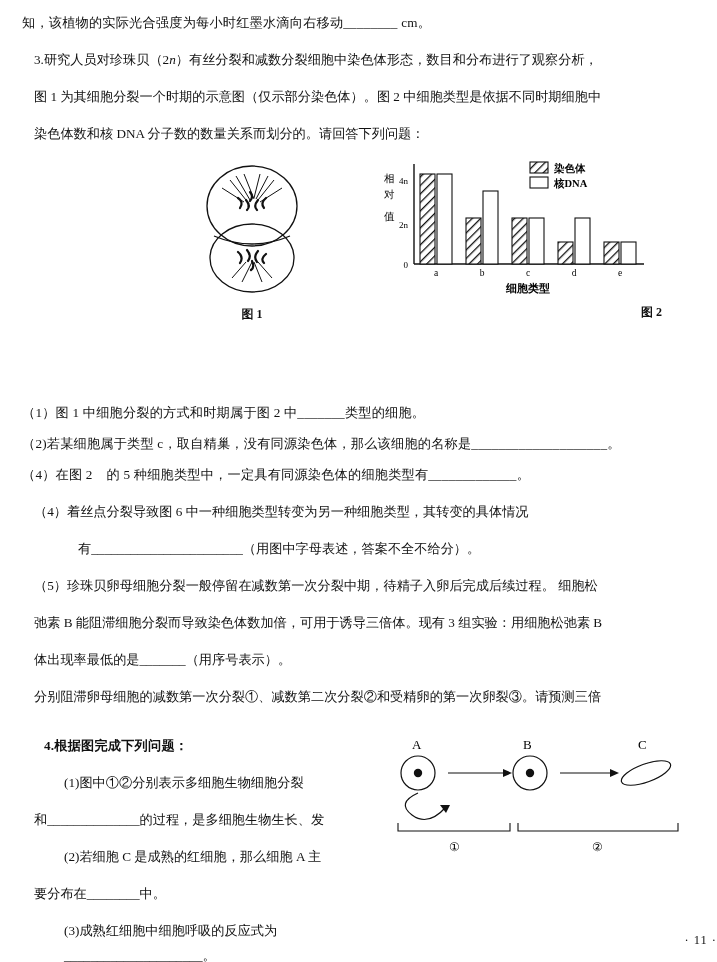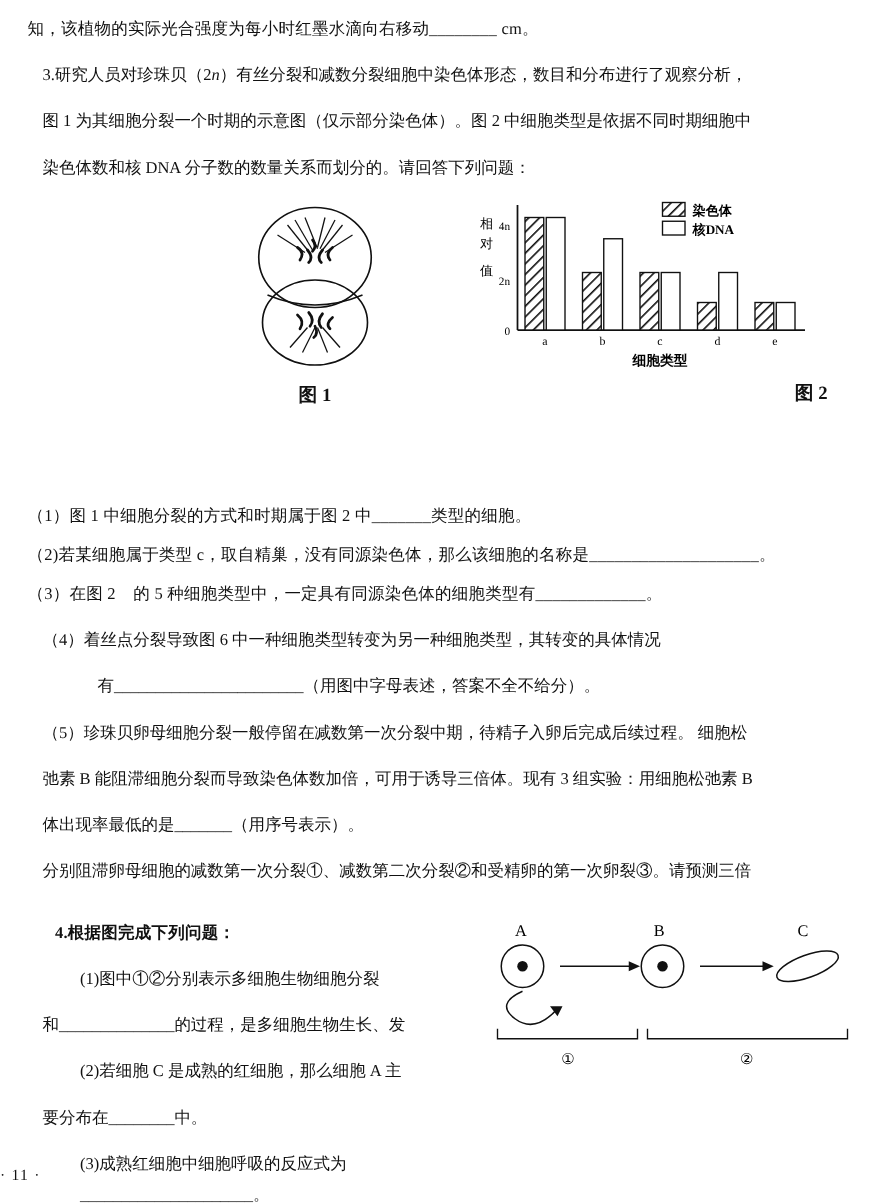--- a/index.html
+++ b/index.html
@@ -55,21 +55,21 @@
     margin-bottom: 14px;
   }
   .fig1 {
     position: absolute;
     left: 150px;
     top: 0px;
     width: 160px;
     text-align: center;
   }
   .fig1 .cap, .fig2 .cap {
-    font-size: 15px;
+    font-size: 12px;
     font-weight: bold;
     margin-top: 4px;
   }
   .fig2 {
     position: absolute;
     left: 340px;
     top: 0px;
     width: 300px;
     text-align: center;
   }
@@ -81,21 +81,21 @@
     left: 390px;
     top: 735px;
     width: 300px;
     height: 120px;
   }
   .footer {
     position: absolute;
     bottom: 14px;
     left: 0;
     width: 717px;
-    text-align: left;
+    text-align: right;
     font-size: 12.5px;
     letter-spacing: 1px;
   }
   .q4wrap {
     width: 360px;
   }
 </style>
 </head>
 <body>
 
@@ -207,21 +207,21 @@
           <text x="192" y="29" font-size="10.5" font-weight="bold" font-family="'Liberation Serif', serif">核DNA</text>
         </svg>
         <div class="cap">图 2</div>
       </div>
     </div>
 
     <div style="height:58px"></div>
 
     <p class="line">（1）图 1 中细胞分裂的方式和时期属于图 2 中_______类型的细胞。</p>
     <p class="line">（2)若某细胞属于类型 c，取自精巢，没有同源染色体，那么该细胞的名称是____________________。</p>
-    <p class="line">（3）在图 2    的 5 种细胞类型中，一定具有同源染色体的细胞类型有_____________。</p>
+    <p class="line">（4）在图 2    的 5 种细胞类型中，一定具有同源染色体的细胞类型有_____________。</p>
 
     <div class="blk">
       <p class="tight">（4）着丝点分裂导致图 6 中一种细胞类型转变为另一种细胞类型，其转变的具体情况</p>
       <p class="tight sub-indent">有_______________________（用图中字母表述，答案不全不给分）。</p>
     </div>
 
     <div class="blk">
       <p class="tight">（5）珍珠贝卵母细胞分裂一般停留在减数第一次分裂中期，待精子入卵后完成后续过程。    细胞松</p>
       <p class="tight">弛素 B 能阻滞细胞分裂而导致染色体数加倍，可用于诱导三倍体。现有 3 组实验：用细胞松弛素 B</p>
       <p class="tight">体出现率最低的是_______（用序号表示）。</p>

